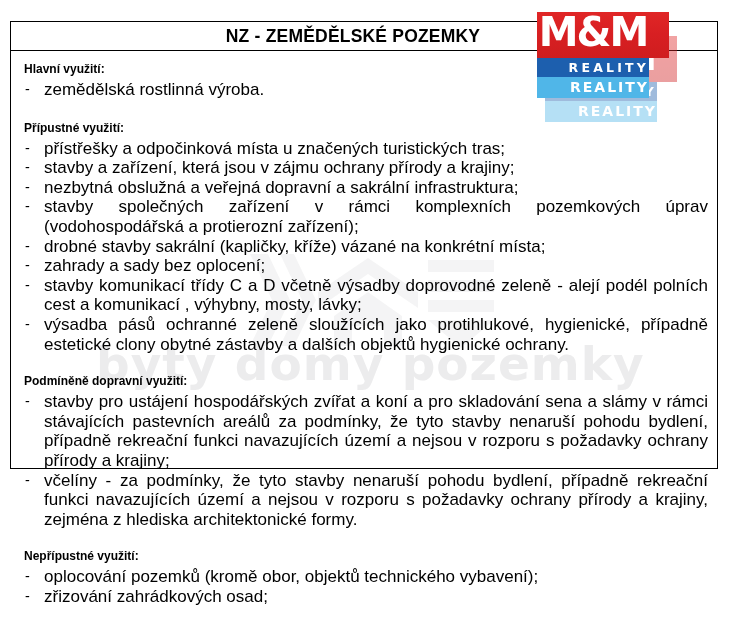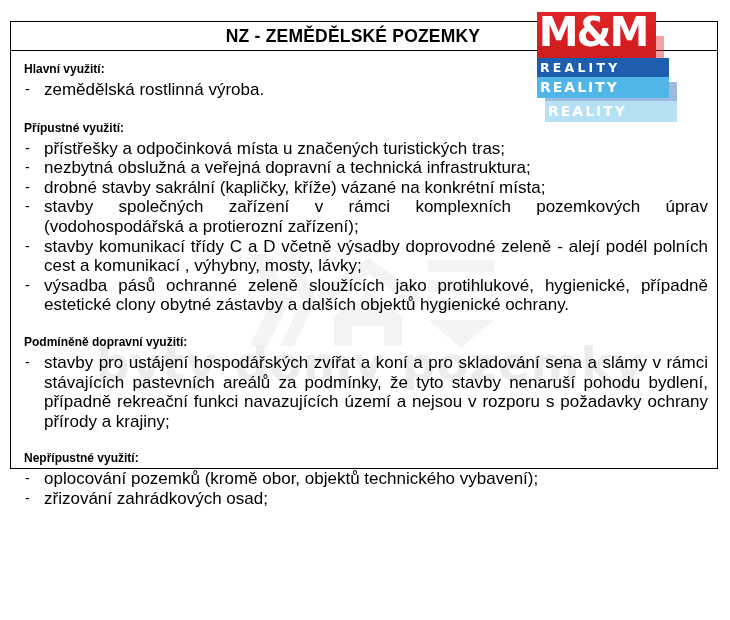--- a/index.html
+++ b/index.html
@@ -142,47 +142,47 @@
     top: 24px;
     opacity: 0.42;
   }
   .logo-main {
     left: 0px;
     top: 0px;
     opacity: 1;
   }
   .logo-red {
     position: relative;
-    width: 119px;
+    width: 132px;
     height: 46px;
     background: linear-gradient(180deg,#e02626 0%, #d81f22 48%, #cf1d1f 100%);
     overflow: hidden;
   }
   .logo-mm {
     position: absolute;
     left: 0; top: -3px;
     width: 112px;
     text-align: center;
     font-family: "DejaVu Sans", sans-serif;
     font-weight: bold;
     font-size: 40px;
     letter-spacing: -2px;
     color: #ffffff;
     line-height: 46px;
   }
   .logo-reality {
-    width: 132px;
+    width: 112px;
     height: 19px;
     background: #1d5fae;
     color: #ffffff;
     font-family: "DejaVu Sans", sans-serif;
     font-weight: bold;
     font-size: 12.5px;
     letter-spacing: 3.2px;
-    text-align: left;
+    text-align: right;
     line-height: 19px;
     box-sizing: border-box;
     padding-left: 3px;
   }
   .logo-reality.light {
     background: #50b6e8;
     letter-spacing: 2.0px;
     font-size: 14px;
     height: 21px;
     line-height: 21px;
@@ -241,34 +241,37 @@
         <li class="bullet-item plain">zemědělská rostlinná výroba.</li>
       </ul>
     </div>
 
     <div class="gap-lg"></div>
 
     <div class="section">
       <div class="section-heading">Přípustné využití:</div>
       <ul class="bullet-list">
         <li class="bullet-item plain">přístřešky a odpočinková místa u značených turistických tras;</li>
-        <li class="bullet-item plain">nezbytná obslužná a veřejná dopravní a technická infrastruktura;</li>
+        <li class="bullet-item plain">stavby a zařízení, která jsou v zájmu ochrany přírody a krajiny;</li>
+        <li class="bullet-item plain">nezbytná obslužná a veřejná dopravní a sakrální infrastruktura;</li>
+        <li class="bullet-item">stavby společných zařízení v rámci komplexních pozemkových úprav (vodohospodářská a protierozní zařízení);</li>
         <li class="bullet-item plain">drobné stavby sakrální (kapličky, kříže) vázané na konkrétní místa;</li>
-        <li class="bullet-item">stavby společných zařízení v rámci komplexních pozemkových úprav (vodohospodářská a protierozní zařízení);</li>
+        <li class="bullet-item plain">zahrady a sady bez oplocení;</li>
         <li class="bullet-item">stavby komunikací třídy C a D včetně výsadby doprovodné zeleně - alejí podél polních cest a komunikací , výhybny, mosty, lávky;</li>
         <li class="bullet-item">výsadba pásů ochranné zeleně sloužících jako protihlukové, hygienické, případně estetické clony obytné zástavby a dalších objektů hygienické ochrany.</li>
       </ul>
     </div>
 
     <div class="gap-md"></div>
 
     <div class="section">
       <div class="section-heading">Podmíněně dopravní využití:</div>
       <ul class="bullet-list">
         <li class="bullet-item">stavby pro ustájení hospodářských zvířat a koní a pro skladování sena a slámy v rámci stávajících pastevních areálů za podmínky, že tyto stavby nenaruší pohodu bydlení, případně rekreační funkci navazujících území a nejsou v rozporu s požadavky ochrany přírody a krajiny;</li>
+        <li class="bullet-item">včelíny - za podmínky, že tyto stavby nenaruší pohodu bydlení, případně rekreační funkci navazujících území a nejsou v rozporu s požadavky ochrany přírody a krajiny, zejména z hlediska architektonické formy.</li>
       </ul>
     </div>
 
     <div class="gap-md"></div>
 
     <div class="section">
       <div class="section-heading">Nepřípustné využití:</div>
       <ul class="bullet-list">
         <li class="bullet-item plain">oplocování pozemků (kromě obor, objektů technického vybavení);</li>
         <li class="bullet-item plain">zřizování zahrádkových osad;</li>

